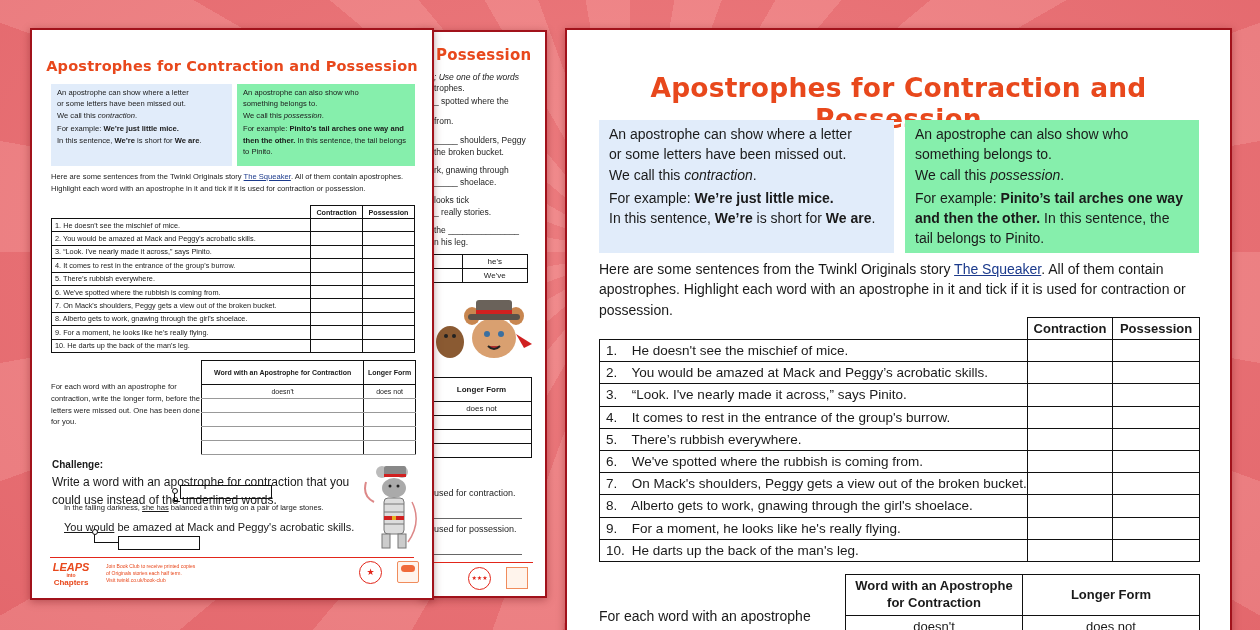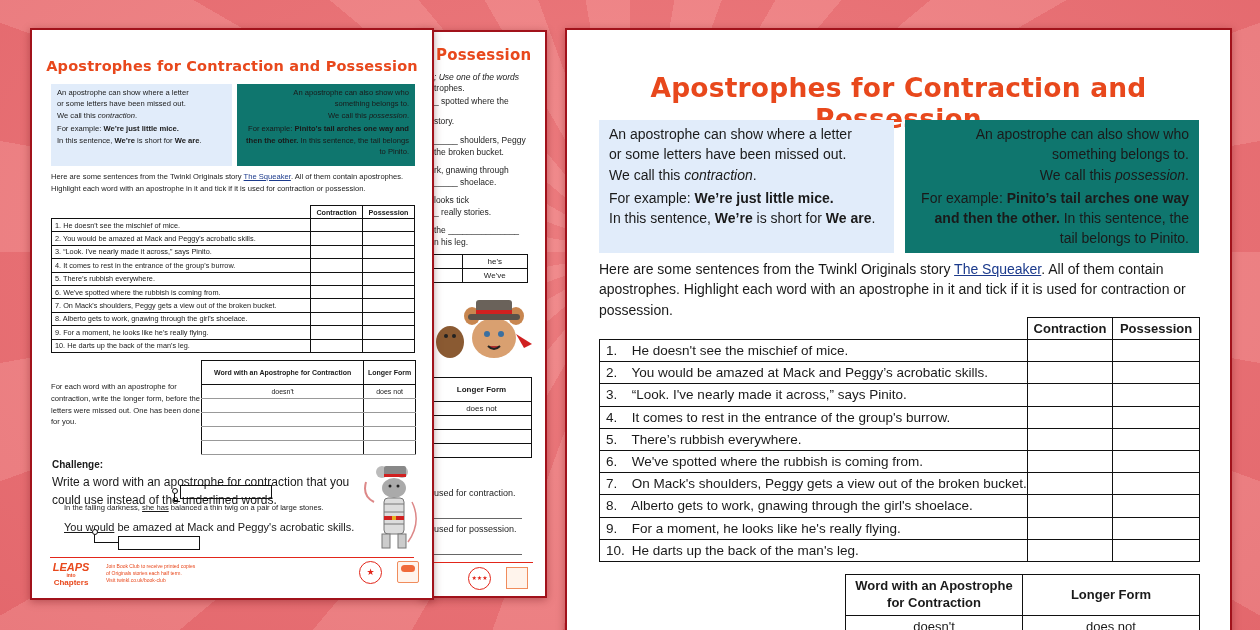--- a/index.html
+++ b/index.html
@@ -28,21 +28,21 @@
     box-shadow: 0 2px 8px rgba(90,0,10,0.35);
     overflow: hidden;
   }
   .title {
     color: #e8481c;
     font-weight: bold;
     font-family: "DejaVu Sans", sans-serif;
     letter-spacing: 0.2px;
   }
   .info-blue { background: #e1ecfa; }
-  .info-yellow { background: #0f766e; text-align: right; }
+  .info-yellow { background: #86efac; }
   .info p { line-height: 1.5; }
   .info b { font-weight: bold; }
   .link { color: #1b3a8c; text-decoration: underline; }
   table { border-collapse: collapse; }
   .t-main td, .t-main th { border: 1px solid #111; }
   .t-main th { font-weight: bold; text-align: center; }
 
   
   #sheet-back { left: 420px; top: 30px; width: 127px; height: 568px; border-right: 2px solid #a1121b; border-left: none; }
   #sheet-back .shade { position: absolute; left: 0; top: 0; bottom: 0; width: 16px; background: linear-gradient(to right, rgba(0,0,0,0.35), rgba(0,0,0,0)); }
@@ -118,21 +118,21 @@
 <body>
 
 <div class="bg"></div>
 
 <div class="sheet" id="sheet-back">
   <div class="shade"></div>
   <div class="title b-title">Possession</div>
   <div class="frag" style="top:40px;font-style:italic">; Use one of the words</div>
   <div class="frag" style="top:51px">trophes.</div>
   <div class="frag" style="top:64px">_ spotted where the</div>
-  <div class="frag" style="top:84px">story.</div>
+  <div class="frag" style="top:84px">from.</div>
   <div class="frag" style="top:103px">_____ shoulders, Peggy</div>
   <div class="frag" style="top:115px">the broken bucket.</div>
   <div class="frag" style="top:133px">rk, gnawing through</div>
   <div class="frag" style="top:145px">_____ shoelace.</div>
   <div class="frag" style="top:163px">looks tick</div>
   <div class="frag" style="top:175px">_ really stories.</div>
   <div class="frag" style="top:193px">the _______________</div>
   <div class="frag" style="top:205px">n his leg.</div>
   <table class="mini-table" style="top:222px">
     <tbody>
@@ -424,20 +424,21 @@
           <td class="c3"></td>
         </tr>
         <tr>
           <td class="c1"><span class="n">10.</span> <span>He darts up the back of the man's leg.</span></td>
           <td class="c2"></td>
           <td class="c3"></td>
         </tr>
       </tbody>
   </table>
 
+  <div class="each">For each word with an apostrophe</div>
   <table class="t-long">
     <tbody>
         <tr>
       <th class="w1">Word with an Apostrophe for Contraction</th>
       <th>Longer Form</th>
     </tr>
     <tr>
       <td>doesn't</td>
       <td>does not</td>
     </tr>

